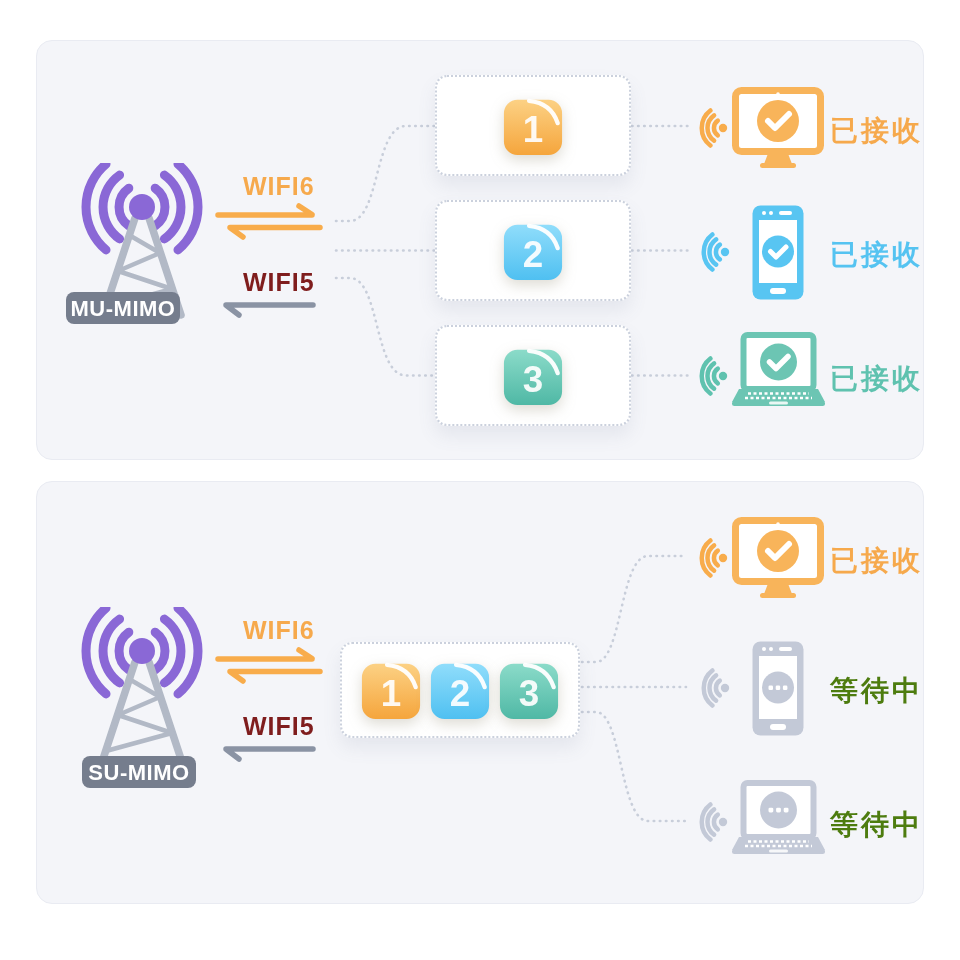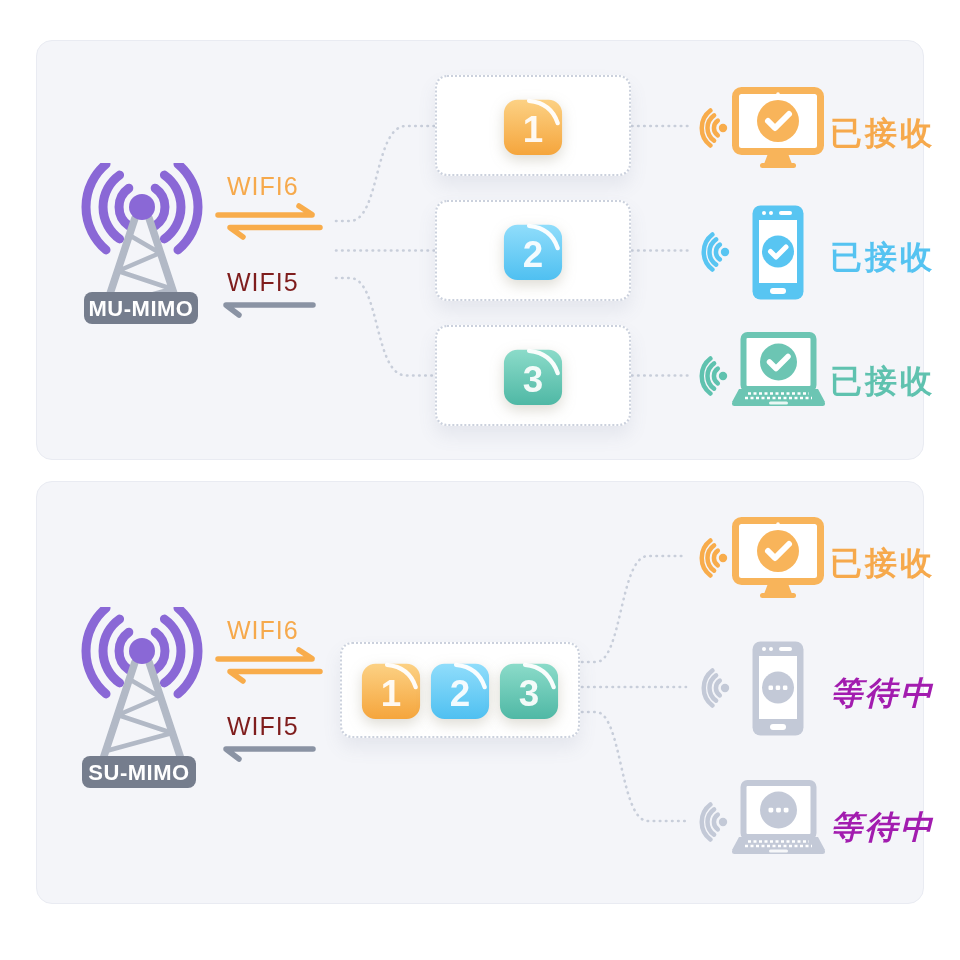--- a/index.html
+++ b/index.html
@@ -8,30 +8,30 @@
   .abs{position:absolute;}
   .panel{position:absolute;left:36px;width:888px;background:#f4f5f9;border:1px solid #e9ebf2;
          border-radius:16px;box-sizing:border-box;}
   .connectors{position:absolute;left:0;top:0;z-index:1;}
   .z2{z-index:2;}
   .card{position:absolute;background:#ffffff;border:2.5px dotted #cbd1dd;border-radius:12px;
         box-sizing:border-box;display:flex;align-items:center;justify-content:center;
         box-shadow:0 10px 18px rgba(96,108,140,0.10);}
   .packet-row{display:flex;gap:7px;}
   .folder{width:62px;height:62px;filter:drop-shadow(0 5px 7px rgba(120,110,80,0.25));}
-  .wifi-label{position:absolute;font-size:25px;font-weight:normal;letter-spacing:1px;white-space:nowrap;}
+  .wifi-label{position:absolute;font-size:25px;font-weight:bold;letter-spacing:1px;white-space:nowrap;margin-left:16px;}
   .c-orange{color:#f6a94c;}
   .c-blue{color:#55c3f1;}
   .c-teal{color:#5fc2af;}
   .c-slate{color:#7f1d1d;}
-  .status{position:absolute;font-size:32px;font-weight:bold;letter-spacing:3px;white-space:nowrap;}
+  .status{position:absolute;font-size:28px;font-weight:bold;letter-spacing:3px;white-space:nowrap;}
   .tower-label{position:absolute;width:114px;height:32px;background:#757d8d;border-radius:8px;
         color:#ffffff;font-size:22px;font-weight:bold;text-align:center;line-height:33px;
         letter-spacing:0.5px;}
-  .status-gray{color:#a21caf;font-style:italic;}
+  .status-gray{color:#4d7c0f;}
 </style>
 </head>
 <body>
 
 <div class="stage">
 
   <div class="panel" style="top:40px;height:420px;"></div>
   <div class="panel" style="top:481px;height:423px;"></div>
 
   <svg width="0" height="0" style="position:absolute">
@@ -74,21 +74,21 @@
       <path d="M89.4,12.1 A39,39 0 0 1 89.4,75.9"></path>
       <path d="M103,1.1 A56,56 0 0 1 103,86.9"></path>
     </g>
     <g fill="none" stroke="#b2b9c6" stroke-linecap="round">
       <path d="M60,55 L28,152" stroke-width="7.5"></path>
       <path d="M74,55 L106,152" stroke-width="7.5"></path>
       <path d="M54,72 L85,90 L43,108 L97,126 L31,144" stroke-width="4.5" stroke-linejoin="round"></path>
     </g>
     <circle cx="67" cy="44" r="13" fill="#8a68d6"></circle>
   </svg>
-  <div class="tower-label z2" style="left:84px;top:292px;">MU-MIMO</div>
+  <div class="tower-label z2" style="left:66px;top:292px;">MU-MIMO</div>
 
   <div class="wifi-label c-orange" style="left:227px;top:172px;">WIFI6</div>
   <svg class="abs" style="left:214px;top:202px;" width="110" height="38" viewBox="0 0 110 38">
     <g fill="none" stroke="#f8ac4b" stroke-width="5.5" stroke-linecap="round" stroke-linejoin="round">
       <path d="M4,13 L98,13 M85,4 L98,12.5"></path>
       <path d="M106,25.5 L16,25.5 M29,35 L16.5,26"></path>
     </g>
   </svg>
   <div class="wifi-label c-slate" style="left:227px;top:268px;">WIFI5</div>
   <svg class="abs" style="left:216px;top:296px;" width="100" height="24" viewBox="0 0 100 24">

